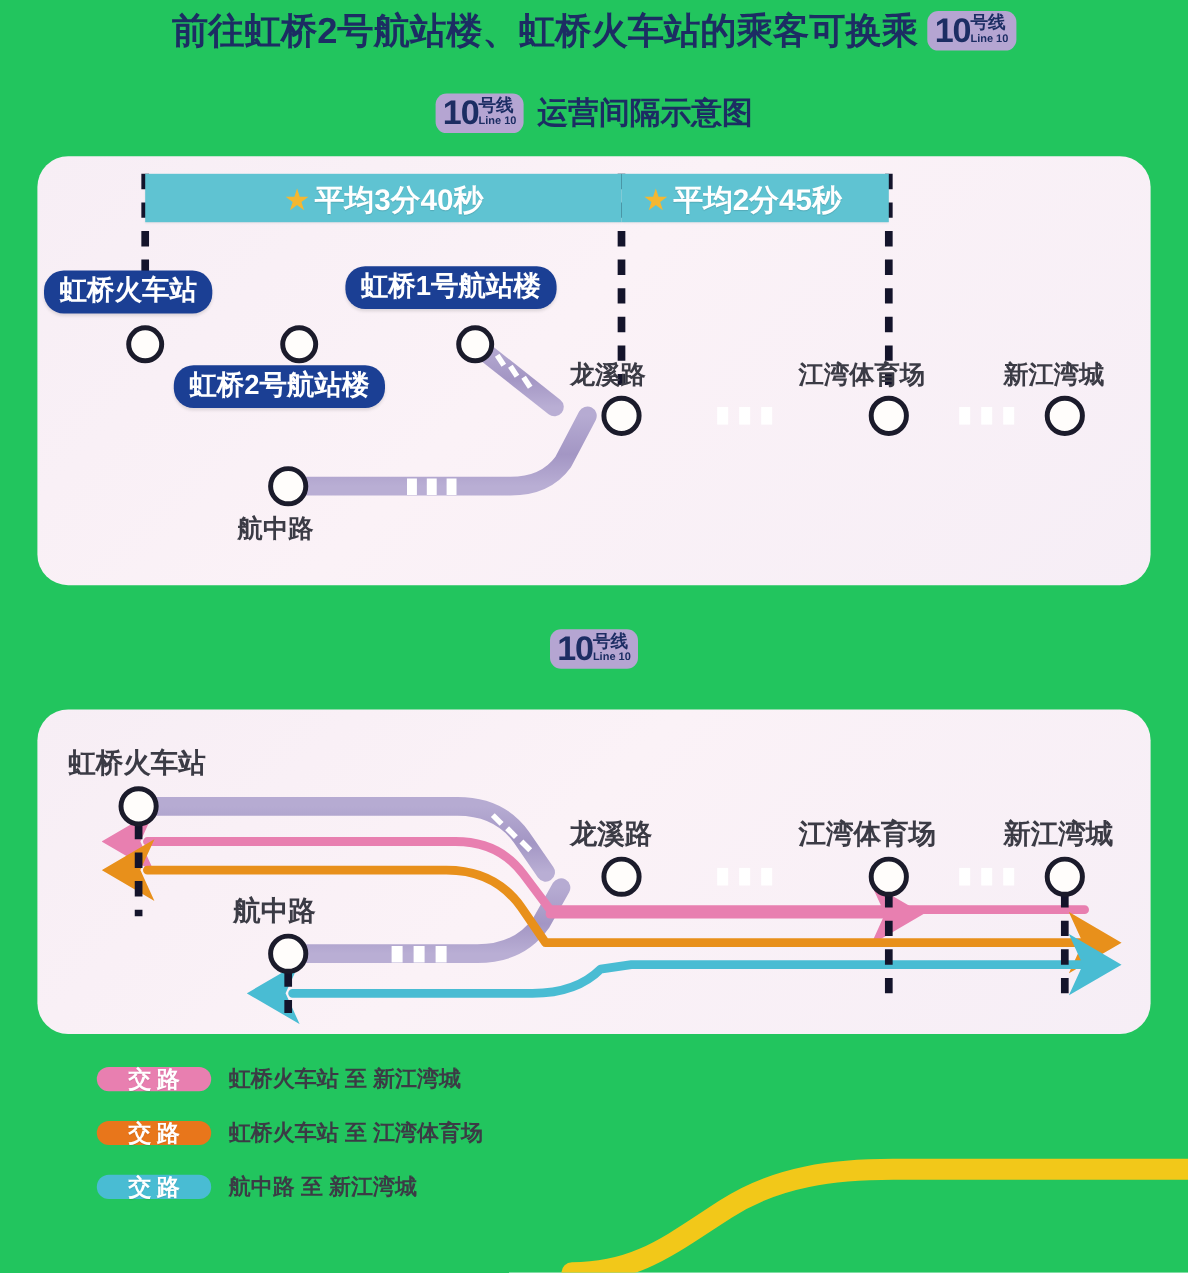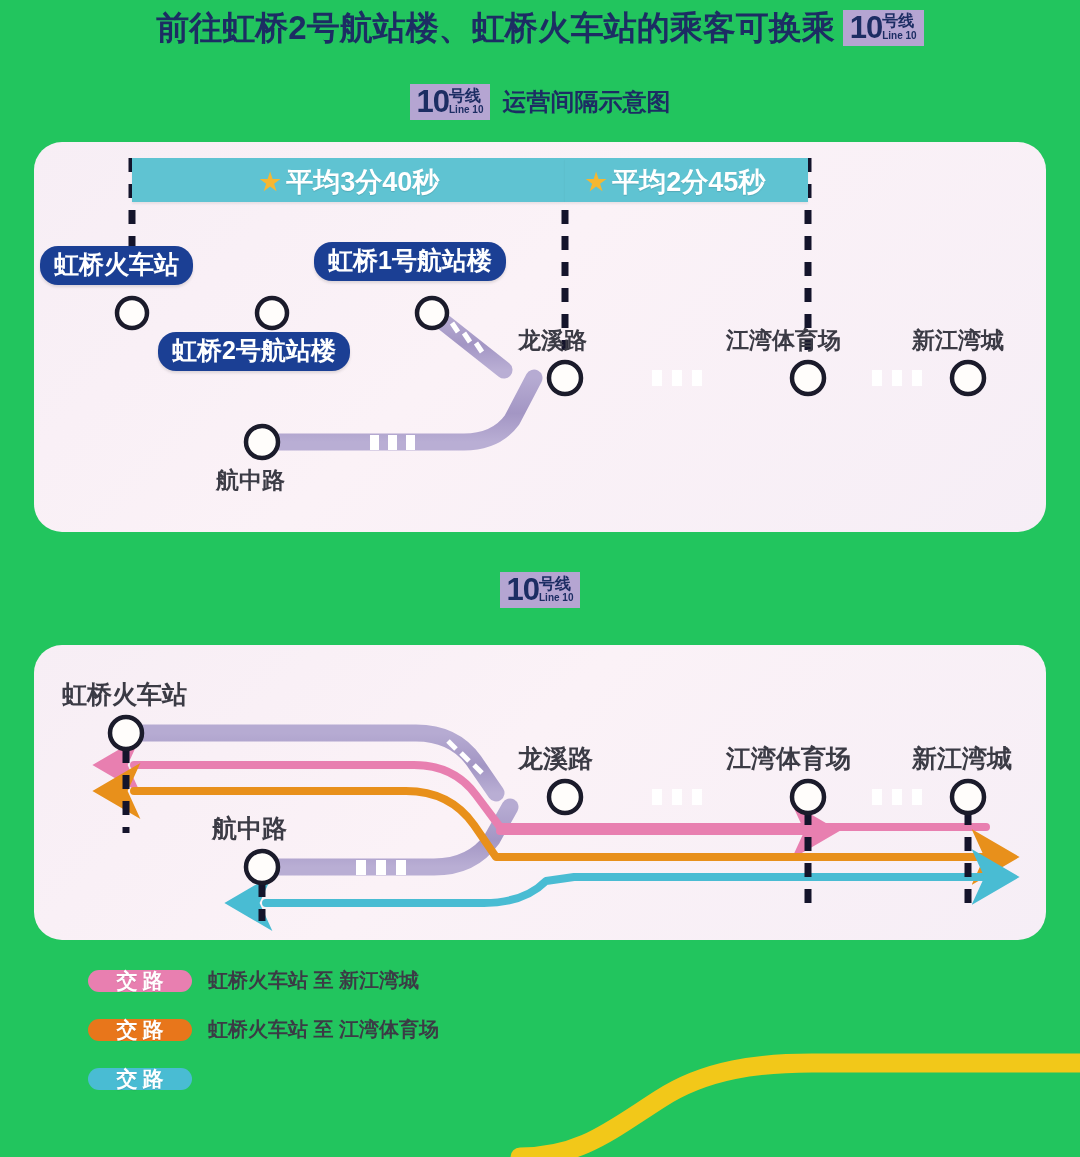--- a/index.html
+++ b/index.html
@@ -16,34 +16,34 @@
     position: absolute; left: 0; top: 8px; width: 1080px;
     display: flex; align-items: center; justify-content: center; gap: 8px;
   }
   .headline-text {
     font-size: 33px; font-weight: bold; color: #1c2d63;
     letter-spacing: 0px; white-space: nowrap; line-height: 1.2;
   }
   
   .badge10 {
     display: inline-flex; align-items: center;
-    background: #b5a5d2; border-radius: 0;
+    background: #b5a5d2; border-radius: 10px;
     padding: 2px 7px 3px 7px; color: #1c2d63;
   }
   .badge10 .num { font-size: 31px; font-weight: bold; line-height: 1; letter-spacing: -1px; }
   .badge10 .stack { display: flex; flex-direction: column; align-items: flex-start; margin-left: 0; line-height: 1; }
   .badge10 .cn { font-size: 16px; font-weight: bold; line-height: 1.05; }
   .badge10 .en { font-size: 10px; font-weight: bold; line-height: 1.1; }
 
   
   .sec-title {
     position: absolute; width: 1080px;
     display: flex; align-items: center; justify-content: center; gap: 12px;
   }
-  .sec-title .t { font-size: 24px; font-weight: bold; color: #1c2d63; }
+  .sec-title .t { font-size: 28px; font-weight: bold; color: #1c2d63; }
 
   
   .panel {
     position: absolute;
     background: linear-gradient(135deg, #f7eef5 0%, #fbf2f7 45%, #f6eef6 100%);
     border-radius: 28px;
     overflow: hidden;
   }
 
   
@@ -313,20 +313,21 @@
       <div class="legtext">虹桥火车站 至 新江湾城</div>
     </div>
 
     <div class="legrow">
       <div class="legbadge" style="background:#e8761b;">交路</div>
       <div class="legtext">虹桥火车站 至 江湾体育场</div>
     </div>
 
     <div class="legrow">
       <div class="legbadge" style="background:#49bcd3;">交路</div>
+      <div class="legtext">航中路 至 新江湾城</div>
     </div>
   </div>
 
   <div class="footer">
     <svg width="1080" height="112" viewBox="0 0 1080 112">
       <path d="M 542 112 Q 600 112 645 74 Q 700 28 790 22 L 1080 22 L 1080 0 L 640 0 Q 560 0 520 62 L 500 112 Z" fill="#f2c819" opacity="0"></path>
       <path d="M 520 112 C 580 112 610 86 660 54 C 706 24 760 18 812 18 L 1080 18" stroke="#f2c819" stroke-width="19" fill="none" stroke-linecap="round"></path>
     </svg>
 
   </div>

